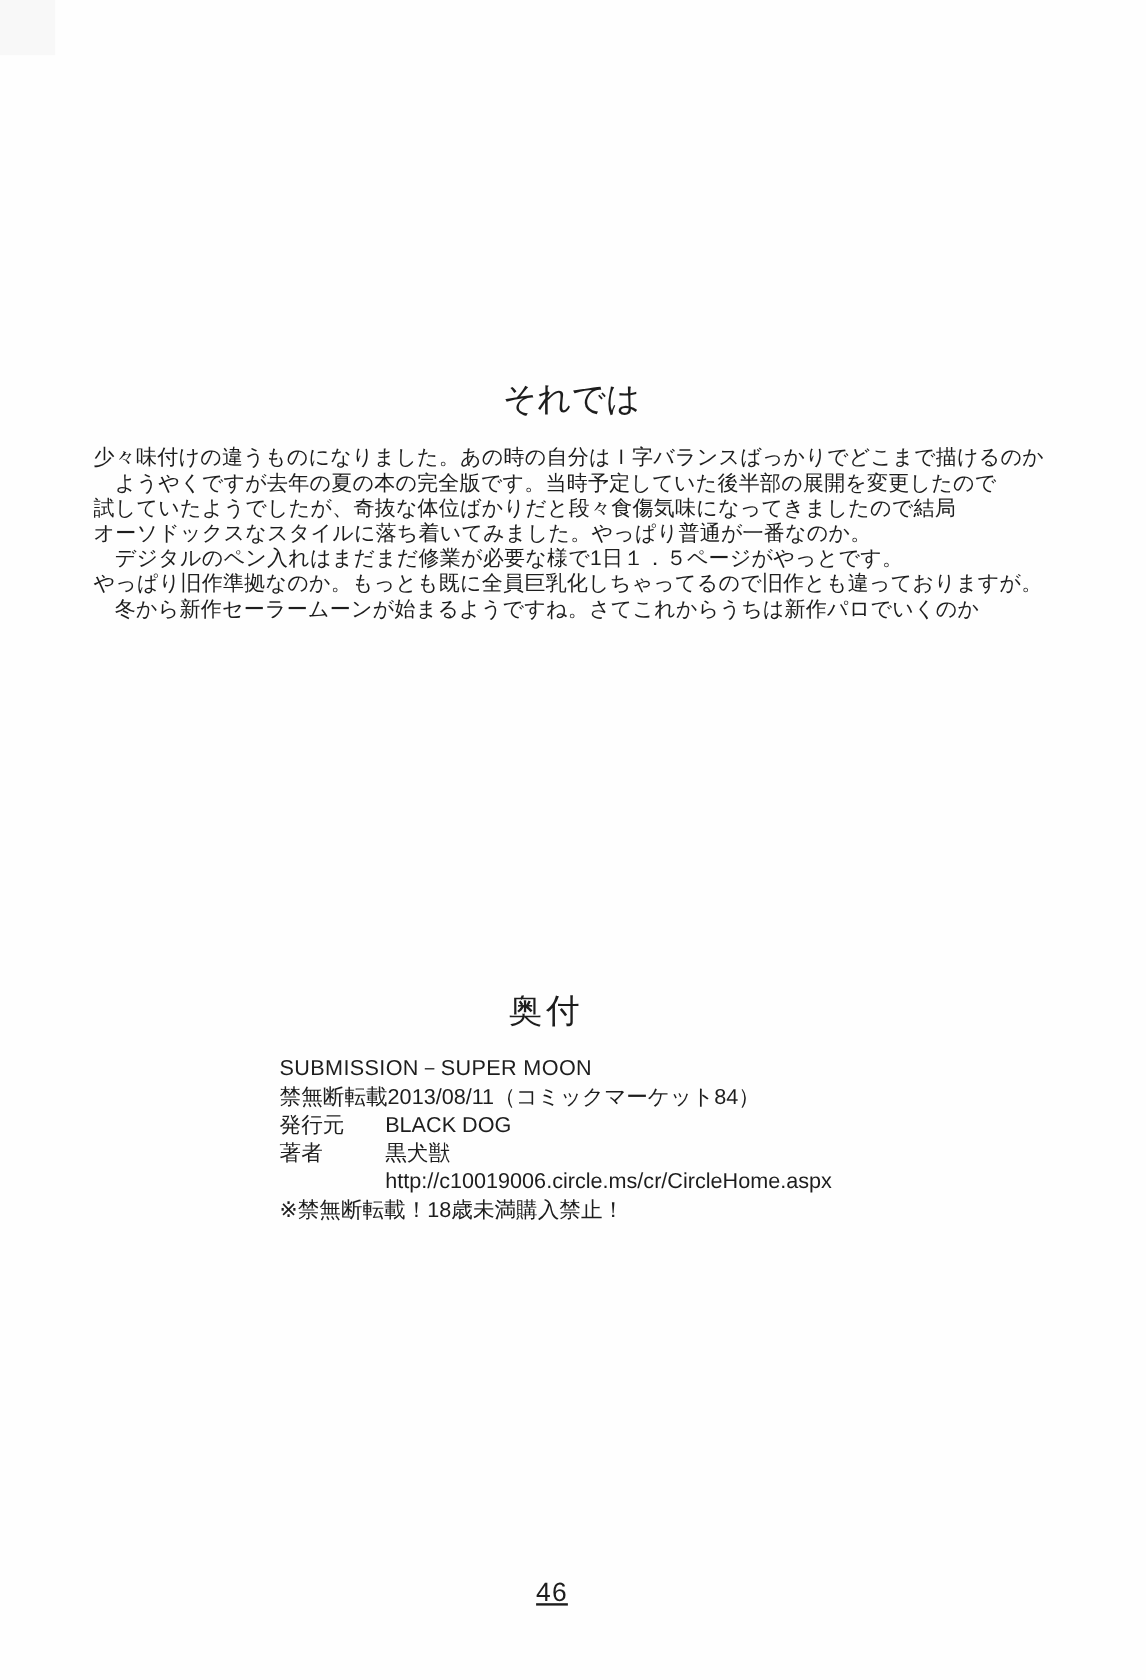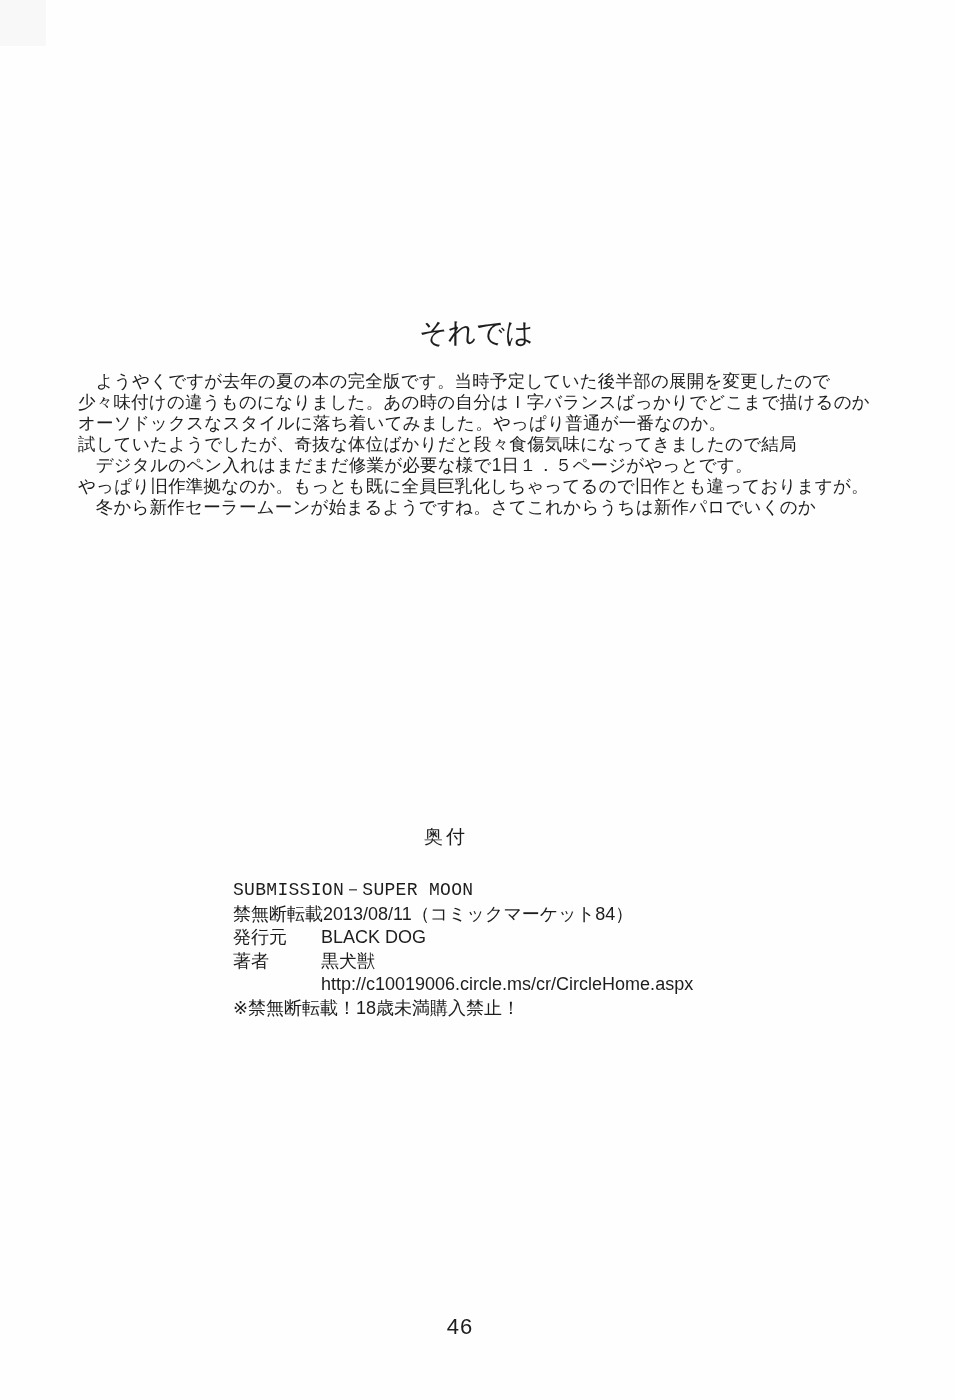--- a/index.html
+++ b/index.html
@@ -48,37 +48,36 @@
     min-height: 21px;
   }
   .line-spacer {
     height: 21px;
   }
   .colophon-title {
     position: absolute;
     left: 424px;
     top: 824px;
     margin: 0;
-    font-size: 19px;
+    font-size: 28px;
     font-weight: normal;
     letter-spacing: 3px;
     white-space: pre;
   }
   .colophon {
     position: absolute;
     left: 233px;
     top: 879px;
     width: 620px;
     font-size: 18px;
     line-height: 23.5px;
   }
   .colophon-book-title {
     white-space: pre;
     letter-spacing: 0.3px;
-    font-family: Liberation Mono, monospace;
   }
   .colophon-row {
     display: flex;
   }
   .colophon-label {
     flex: 0 0 88px;
     white-space: pre;
   }
   .colophon-value {
     white-space: pre;
@@ -87,36 +86,37 @@
     white-space: pre;
   }
   .page-number {
     position: absolute;
     left: 0;
     top: 1314px;
     width: 920px;
     text-align: center;
     font-size: 22px;
     letter-spacing: 1px;
+    text-decoration: underline;
   }
 </style>
 </head>
 <body>
 
 <div class="page">
 
   <div class="scan-artifact"></div>
 
   <h1 class="afterword-title">それでは</h1>
 
   <div class="afterword-body">
+    <div class="text-line">少々味付けの違うものになりました。あの時の自分はＩ字バランスばっかりでどこまで描けるのか</div>
     <div class="text-line">　ようやくですが去年の夏の本の完全版です。当時予定していた後半部の展開を変更したので</div>
-    <div class="text-line">少々味付けの違うものになりました。あの時の自分はＩ字バランスばっかりでどこまで描けるのか</div>
+    <div class="text-line">試していたようでしたが、奇抜な体位ばかりだと段々食傷気味になってきましたので結局</div>
     <div class="text-line">オーソドックスなスタイルに落ち着いてみました。やっぱり普通が一番なのか。</div>
-    <div class="text-line">試していたようでしたが、奇抜な体位ばかりだと段々食傷気味になってきましたので結局</div>
     <div class="text-line">　デジタルのペン入れはまだまだ修業が必要な様で1日１．５ページがやっとです。</div>
     <div class="text-line">やっぱり旧作準拠なのか。もっとも既に全員巨乳化しちゃってるので旧作とも違っておりますが。</div>
     <div class="text-line">　冬から新作セーラームーンが始まるようですね。さてこれからうちは新作パロでいくのか</div>
     <div class="line-spacer"></div>
   </div>
 
   <h2 class="colophon-title">奥付</h2>
 
   <div class="colophon">
     <div class="colophon-book-title">SUBMISSION－SUPER MOON</div>

